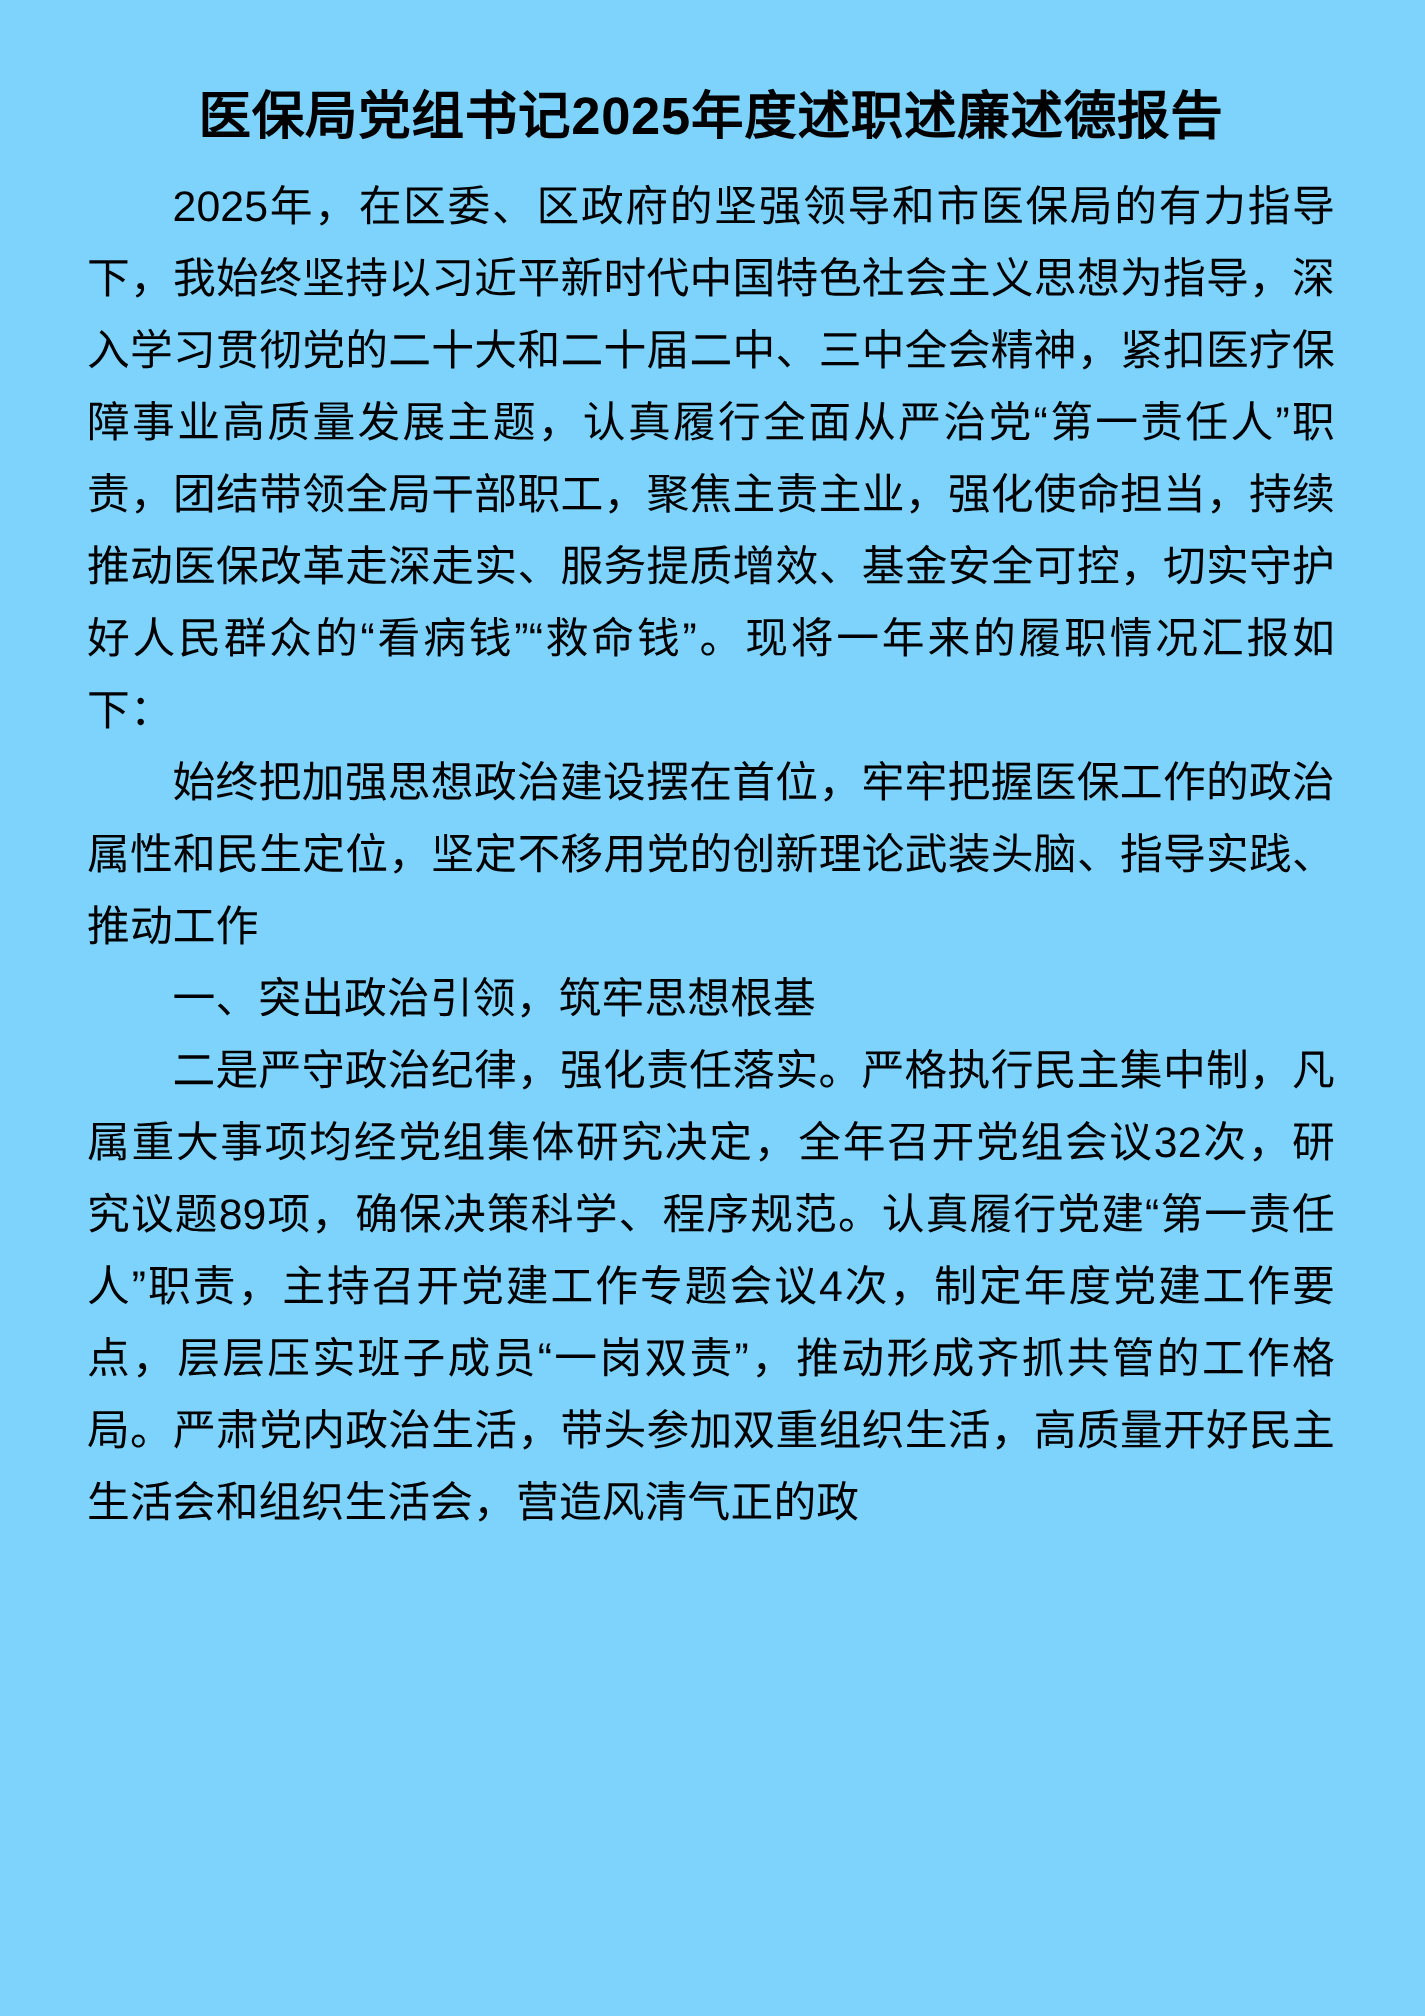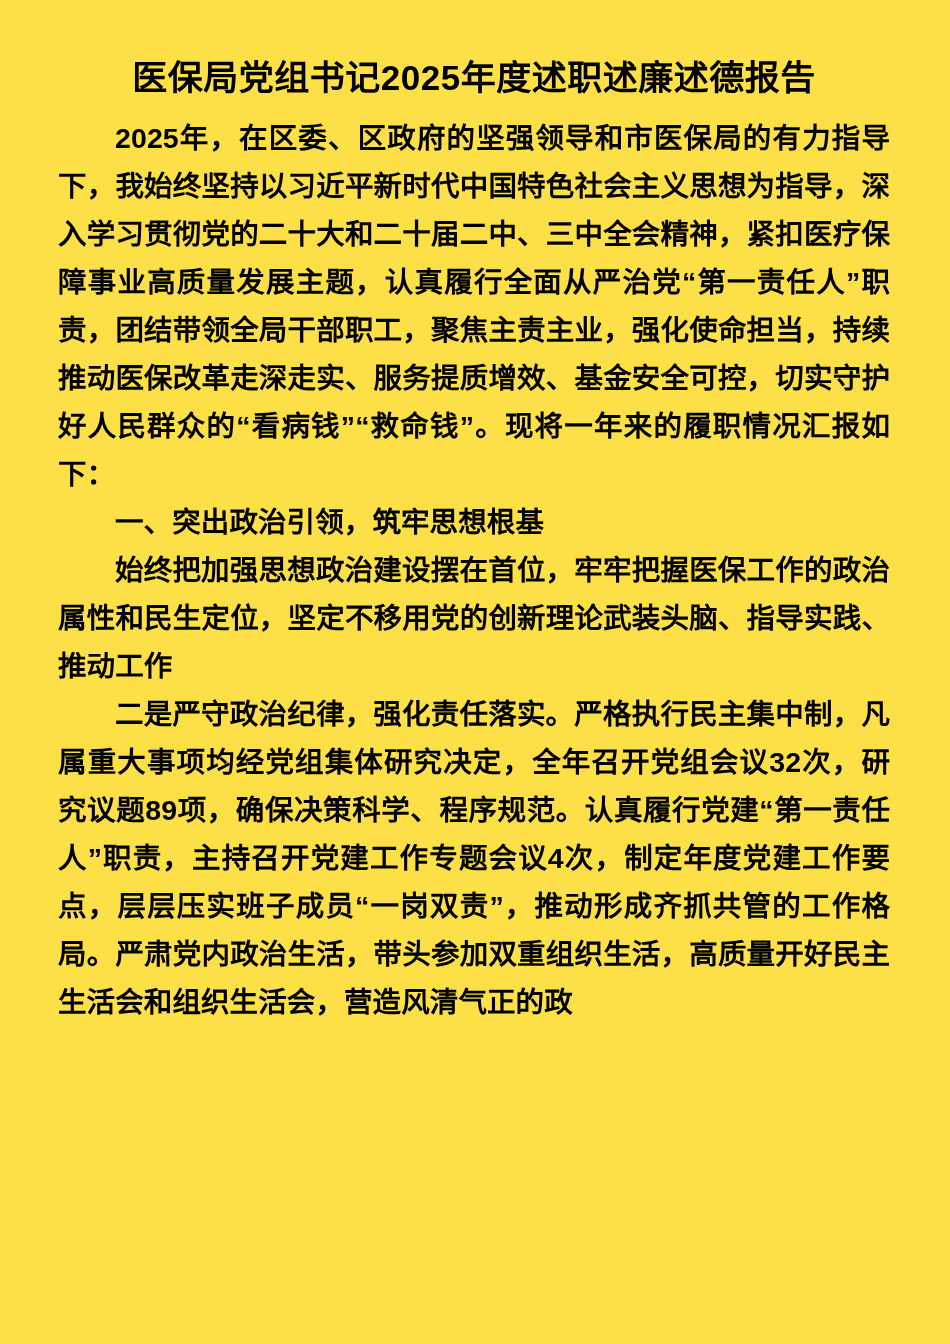--- a/index.html
+++ b/index.html
@@ -7,21 +7,21 @@
     margin: 0;
     padding: 0;
     background: #ffffff;
   }
 
   .page {
     position: relative;
     width: 950px;
     height: 1344px;
     margin: 0 auto;
-    background: #fde047;
+    background: #7dd3fc;
     overflow: hidden;
     box-sizing: border-box;
     font-family: "Liberation Sans", "DejaVu Sans", sans-serif;
     color: #000000;
     -webkit-font-smoothing: antialiased;
   }
 
   .doc-body {
     position: absolute;
     left: 58px;
@@ -41,38 +41,37 @@
 
   .para {
     font-size: 28.5px;
     line-height: 48px;
     text-align: justify;
     text-justify: inter-ideograph;
     text-align-last: left;
     margin: 0;
     letter-spacing: 0.1px;
     word-break: break-all;
-    font-weight: bold;
   }
 
   .para.indent {
     text-indent: 2em;
   }
 </style>
 </head>
 <body>
 
 <div class="page">
   <div class="doc-body">
 
     <h1 class="doc-title">医保局党组书记2025年度述职述廉述德报告</h1>
 
     <p class="para indent">2025年，在区委、区政府的坚强领导和市医保局的有力指导下，我始终坚持以习近平新时代中国特色社会主义思想为指导，深入学习贯彻党的二十大和二十届二中、三中全会精神，紧扣医疗保障事业高质量发展主题，认真履行全面从严治党“第一责任人”职责，团结带领全局干部职工，聚焦主责主业，强化使命担当，持续推动医保改革走深走实、服务提质增效、基金安全可控，切实守护好人民群众的“看病钱”“救命钱”。现将一年来的履职情况汇报如下：</p>
 
+    <p class="para indent">始终把加强思想政治建设摆在首位，牢牢把握医保工作的政治属性和民生定位，坚定不移用党的创新理论武装头脑、指导实践、推动工作</p>
+
     <p class="para indent">一、突出政治引领，筑牢思想根基</p>
-
-    <p class="para indent">始终把加强思想政治建设摆在首位，牢牢把握医保工作的政治属性和民生定位，坚定不移用党的创新理论武装头脑、指导实践、推动工作</p>
 
 
     <p class="para indent">二是严守政治纪律，强化责任落实。严格执行民主集中制，凡属重大事项均经党组集体研究决定，全年召开党组会议32次，研究议题89项，确保决策科学、程序规范。认真履行党建“第一责任人”职责，主持召开党建工作专题会议4次，制定年度党建工作要点，层层压实班子成员“一岗双责”，推动形成齐抓共管的工作格局。严肃党内政治生活，带头参加双重组织生活，高质量开好民主生活会和组织生活会，营造风清气正的政</p>
 
   </div>
 </div>
 
 </body></html>

